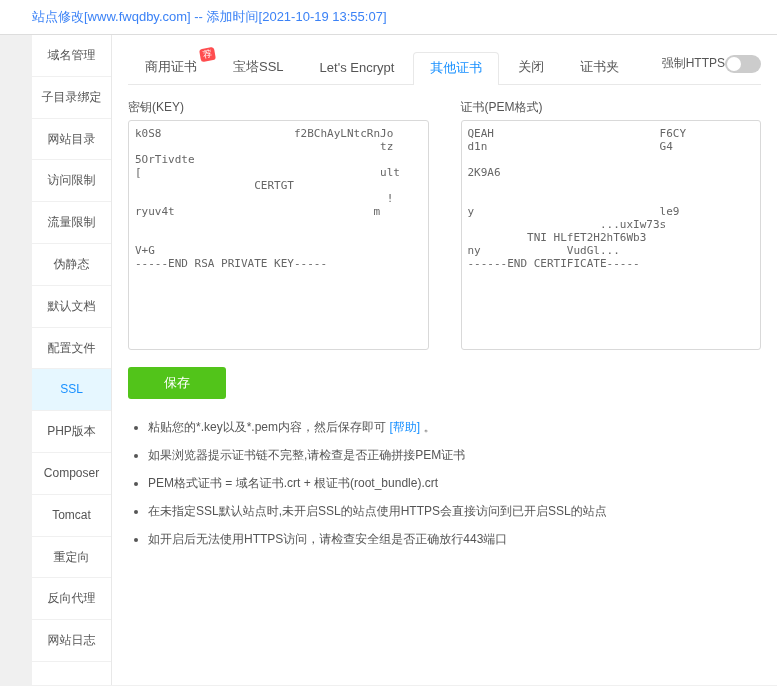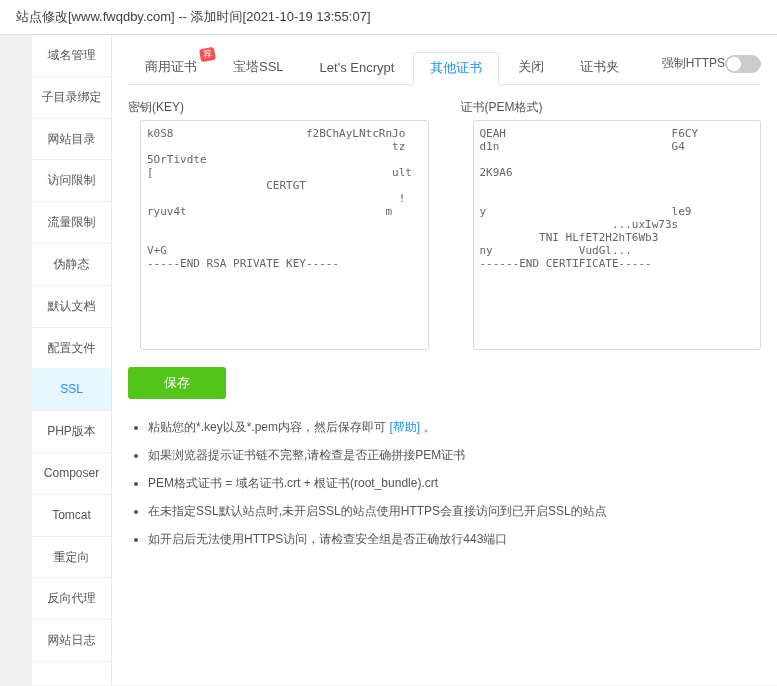--- a/index.html
+++ b/index.html
@@ -1,22 +1,22 @@
 <!DOCTYPE html>
 <html><head>
   <meta charset="utf-8">
   <style>
     * { box-sizing: border-box; margin: 0; padding: 0; }
     body { font-family: "Microsoft YaHei", "PingFang SC", sans-serif; font-size: 13px; background: #f0f0f0; color: #333; width: 777px; height: 686px; overflow: hidden; }
 
     .title-bar {
       background: #fff;
-      padding: 8px 16px;
+      padding: 8px 32px;
       font-size: 13px;
-      color: #404040;
+      color: #3b82f6;
       border-bottom: 1px solid #ddd;
     }
 
     .main-layout {
       display: flex;
       height: calc(686px - 36px);
     }
 
     .sidebar {
       width: 80px;
@@ -173,21 +173,20 @@
     }
 
     .hint-link {
       color: #1890ff;
       cursor: pointer;
       text-decoration: none;
     }
 
     .cert-textarea-wrapper {
       position: relative;
-      margin-left: 12px;
     }
   </style>
 </head>
 <body>
 
 <div class="title-bar">
   <span>站点修改[www.fwqdby.com] -- 添加时间[2021-10-19 13:55:07]</span>
 </div>
 
 <div class="main-layout">

